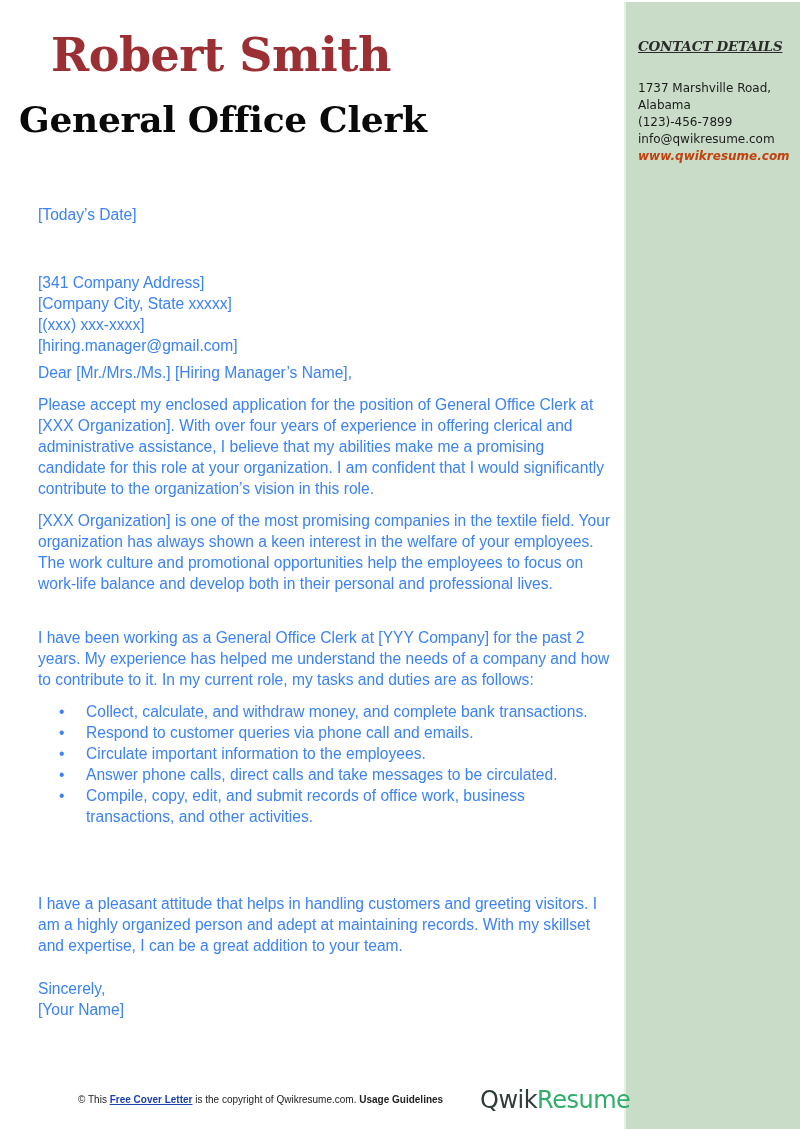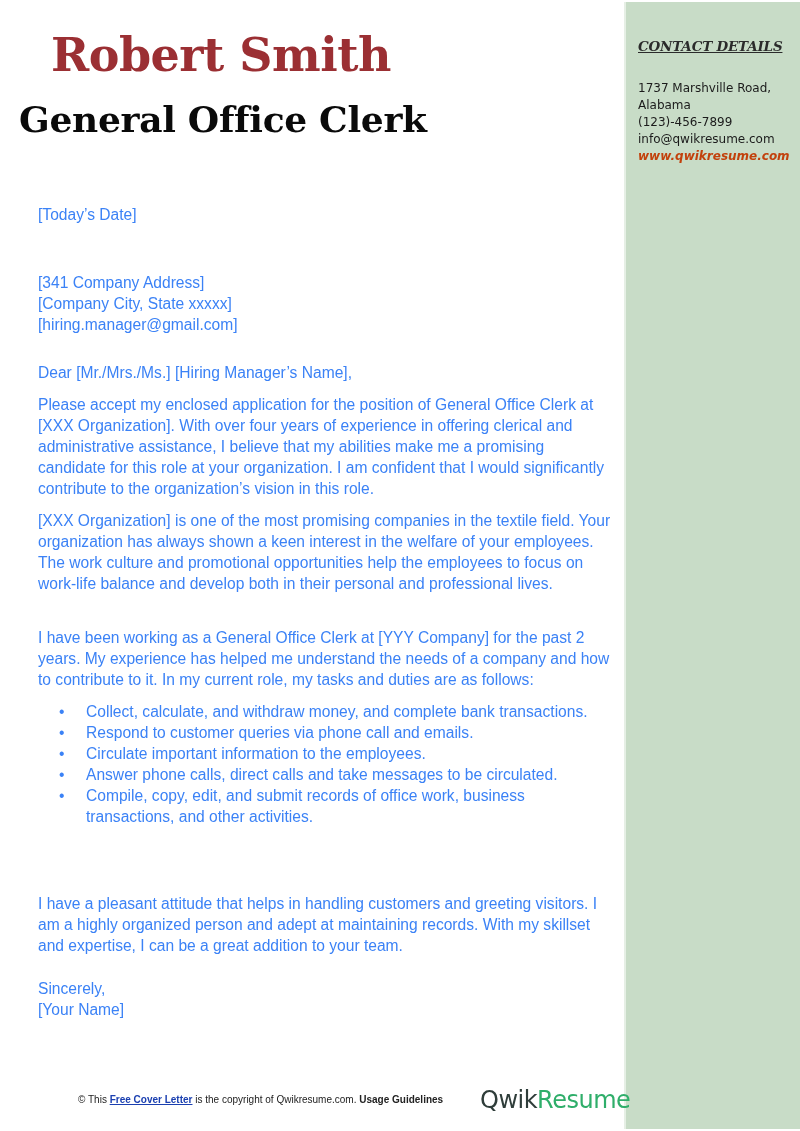--- a/index.html
+++ b/index.html
@@ -55,20 +55,21 @@
   </div>
 </div>
 
 <div class="body-text" style="top:204px;">
   <p class="p">[Today’s Date]</p>
 </div>
 
 <div class="body-text" style="top:236px;margin-top:36px;">
   <p class="p">[341 Company Address]</p>
   <p class="p">[Company City, State xxxxx]</p>
+  <p class="p">[(xxx) xxx-xxxx]</p>
   <p class="p">[hiring.manager@gmail.com]</p>
 </div>
 
 <div class="body-text" style="top:362px;">
   <p class="p">Dear [Mr./Mrs./Ms.] [Hiring Manager’s Name],</p>
 </div>
 
 <div class="body-text" style="top:394px;">
   <p class="p">Please accept my enclosed application for the position of General Office Clerk at [XXX Organization]. With over four years of experience in offering clerical and administrative assistance, I believe that my abilities make me a promising candidate for this role at your organization. I am confident that I would significantly contribute to the organization’s vision in this role.</p>
 </div>

